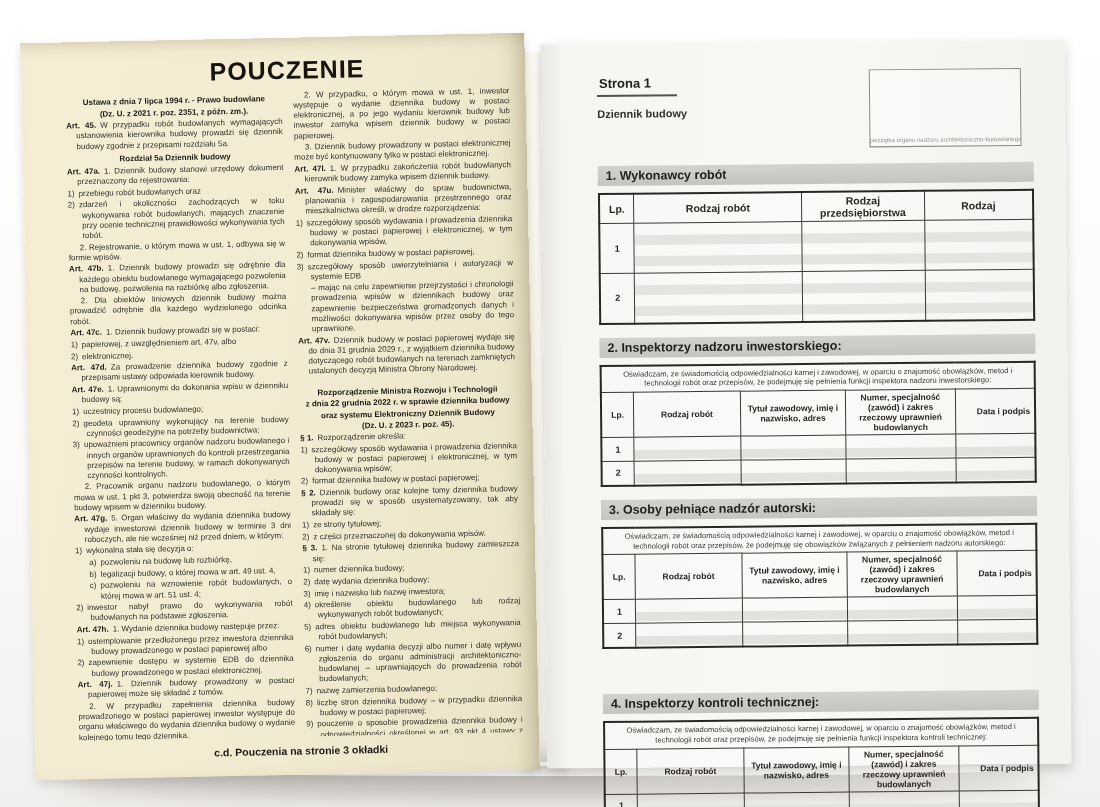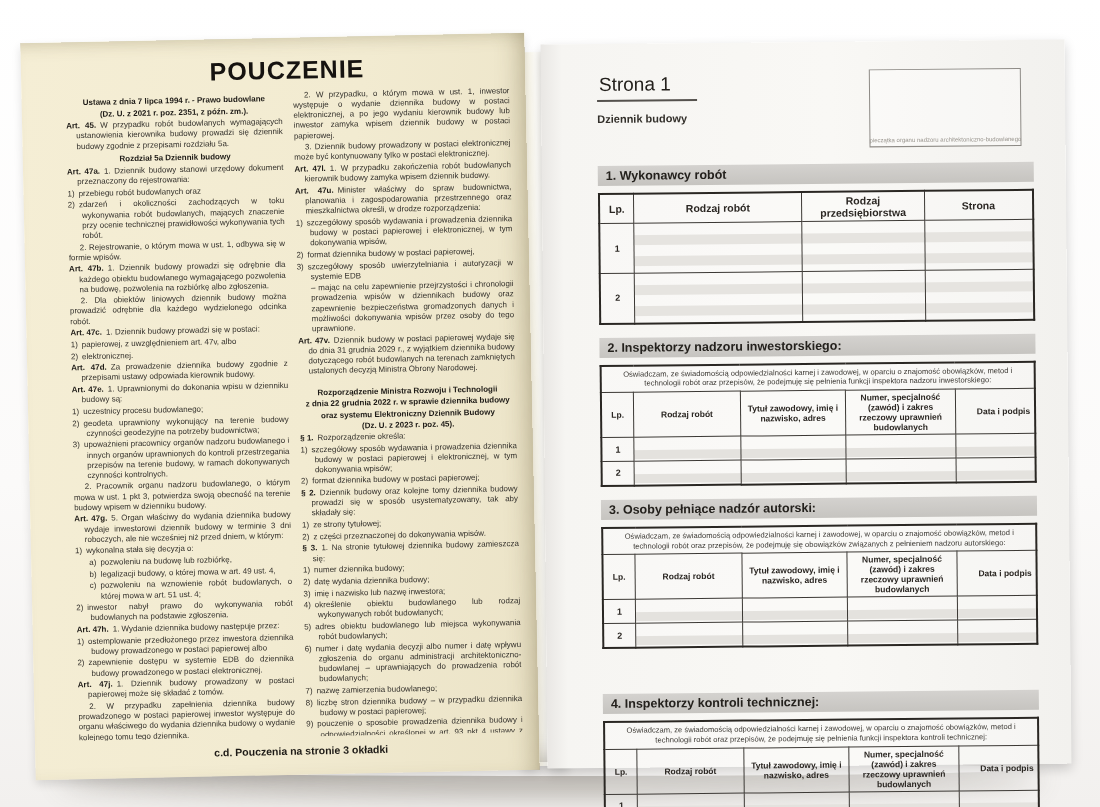--- a/index.html
+++ b/index.html
@@ -43,21 +43,21 @@
   .lp-footer{margin-top:8px;text-align:center;font-weight:700;font-size:10.5px;color:#1d1a16;}
   
   .page.right{
     left:544px;top:42px;width:524px;height:724px;
     background:linear-gradient(to right,#e9e7e4 0%,#f6f5f2 4%,#f9f8f5 55%,#f2f1ee 100%);
     transform:rotate(-.55deg);
     box-shadow:0 5px 12px rgba(0,0,0,.18);
     padding:30px 32px 0 56px;
   }
   .rp-head{position:relative;height:92px;}
-  .page-title{font-size:19px;font-weight:400;display:inline-block;border-bottom:2px solid #55524e;
+  .page-title{font-size:13px;font-weight:700;display:inline-block;border-bottom:2px solid #55524e;
     padding:0 26px 4px 2px;color:#24211d;}
   .subtitle{font-size:11px;font-weight:700;margin-top:11px;color:#33302b;}
   .stamp-box{position:absolute;right:12px;top:-2px;width:150px;height:76px;border:1px solid #8d8a85;
     background:rgba(255,255,255,.35);display:flex;align-items:flex-end;justify-content:center;}
   .stamp-box span{font-size:6px;color:#9a968f;padding-bottom:3px;white-space:nowrap;}
   .bar{height:20px;line-height:20px;background:linear-gradient(#d4d2cf,#c6c4c0);
     font-size:12.5px;font-weight:700;padding-left:8px;color:#24211d;margin-bottom:7px;}
   .sec{margin-bottom:13px;}
   table{width:100%;border-collapse:collapse;border:2px solid #2a2723;background:rgba(255,255,255,.25);}
   th,td{border:1px solid #3c3935;}
@@ -224,21 +224,21 @@
     </div>
 
     <div class="sec">
       <div class="bar">1. Wykonawcy robót</div>
       <table class="t1">
         <tbody>
             <tr>
           <th class="w-lp">Lp.</th>
           <th class="w-c1">Rodzaj robót</th>
           <th class="w-c2">Rodzaj przedsiębiorstwa</th>
-          <th class="w-c3">Strona</th>
+          <th class="w-c3">Rodzaj</th>
         </tr>
         <tr class="tall">
           <td class="lp-cell">1</td>
           <td class="ruled"></td>
           <td class="ruled"></td>
           <td class="ruled"></td>
         </tr>
         <tr class="tall">
           <td class="lp-cell">2</td>
           <td class="ruled"></td>

